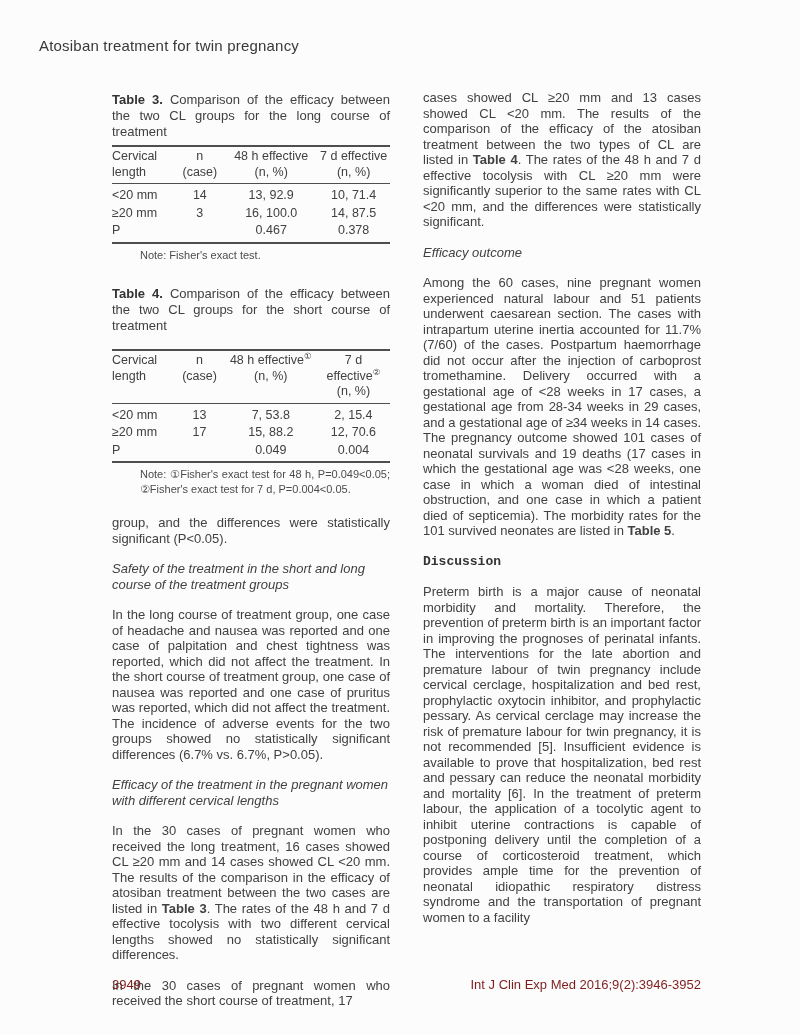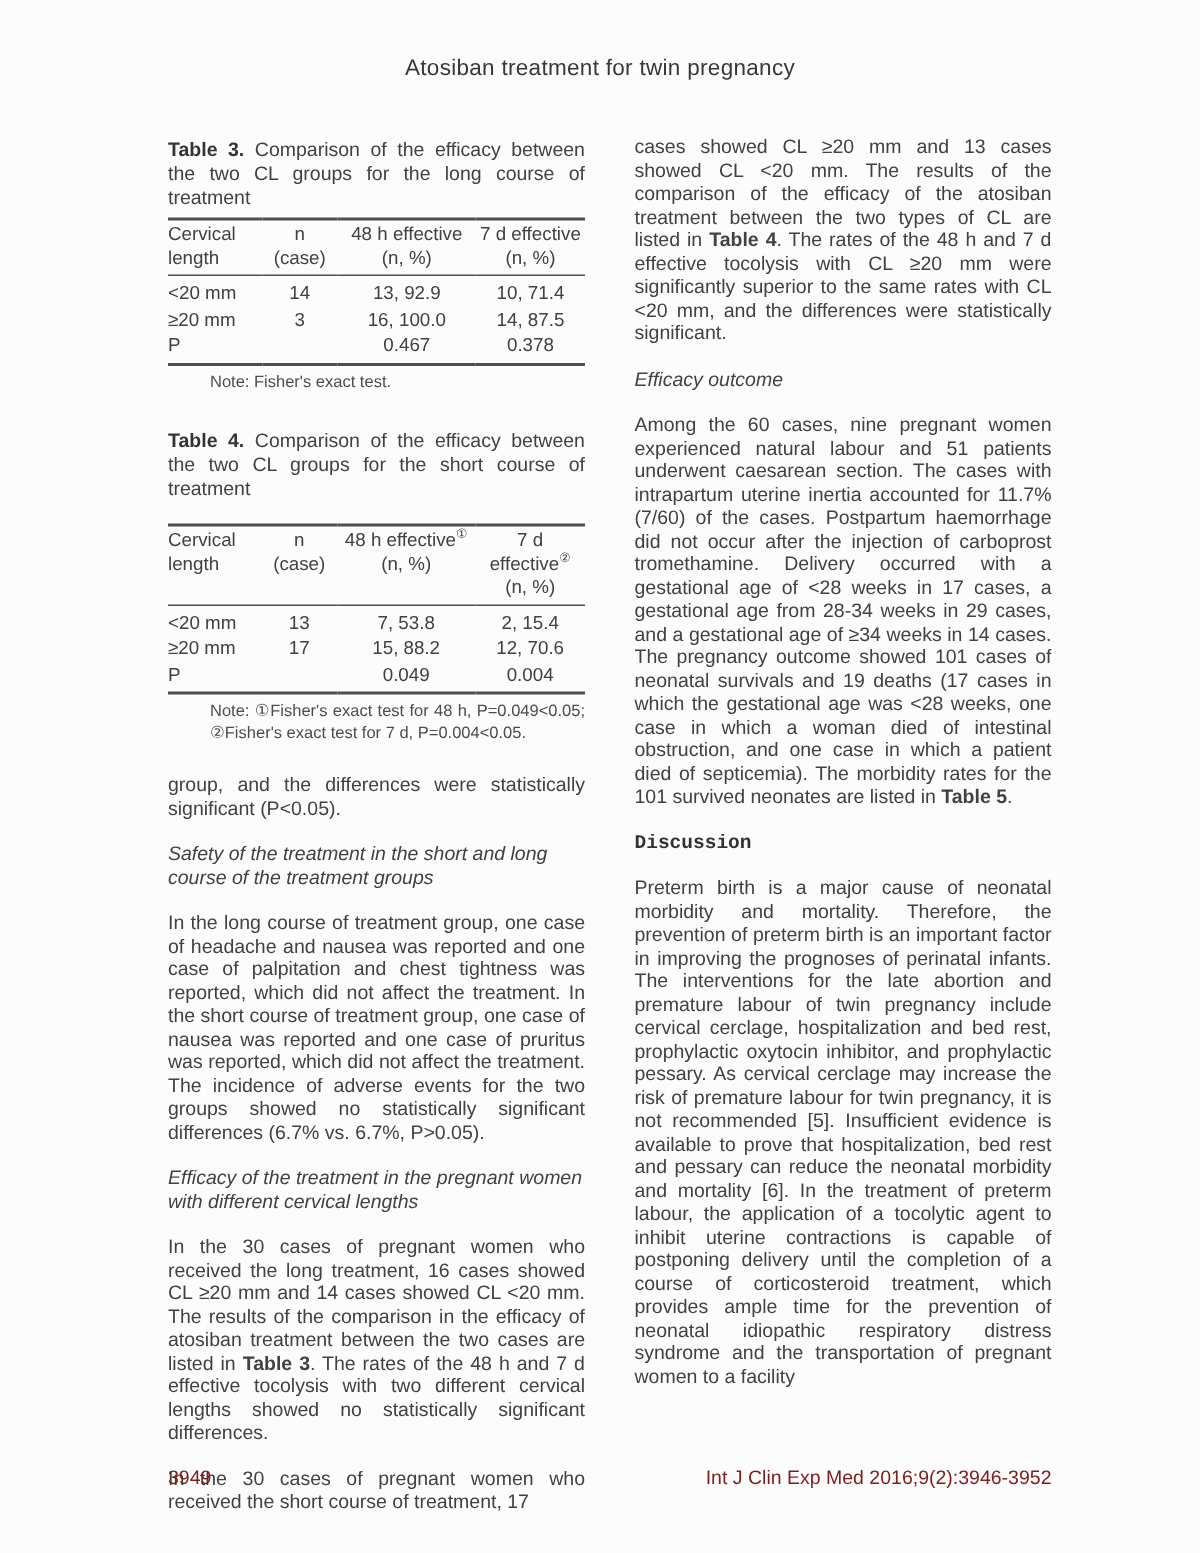--- a/index.html
+++ b/index.html
@@ -1,18 +1,18 @@
 <!DOCTYPE html>
 <html><head>
 <meta charset="utf-8">
 <style>
   html,body{margin:0;padding:0;background:#f4f4f4;}
   .page{position:relative;width:800px;height:1035px;background:#fcfcfc;
         color:#414141;font-family:"Liberation Sans","DejaVu Sans",sans-serif;overflow:hidden;}
-  .running-title{padding-top:37px;text-align:center;font-size:15px;color:#383838;letter-spacing:.2px;}
+  .running-title{padding-top:37px;text-align:left;font-size:15px;color:#383838;letter-spacing:.2px;padding-left:39px;}
   .content{display:flex;gap:33px;margin:36px 0 0 112px;width:589px;}
   .col{width:287px;font-size:13px;line-height:15.5px;text-align:justify;}
   .para{margin:0 0 15px;}
   .para:last-child{margin-bottom:0;}
   .subhead{font-style:italic;font-weight:normal;font-size:13px;line-height:15.5px;margin:0 0 15px;text-align:left;}
   .sechead{font-weight:bold;font-size:13px;line-height:15.5px;margin:3px 0 15px;text-align:left;color:#333;font-family:Liberation Mono, monospace;}
   .tbl-caption{font-size:13px;line-height:16px;margin:2px 0 5px;}
   .tbl-caption b{color:#333;}
   .cap4{margin-bottom:15px;}
   .tbl{width:100%;border-collapse:collapse;border-top:2px solid #4e4e4e;border-bottom:2px solid #4e4e4e;}

